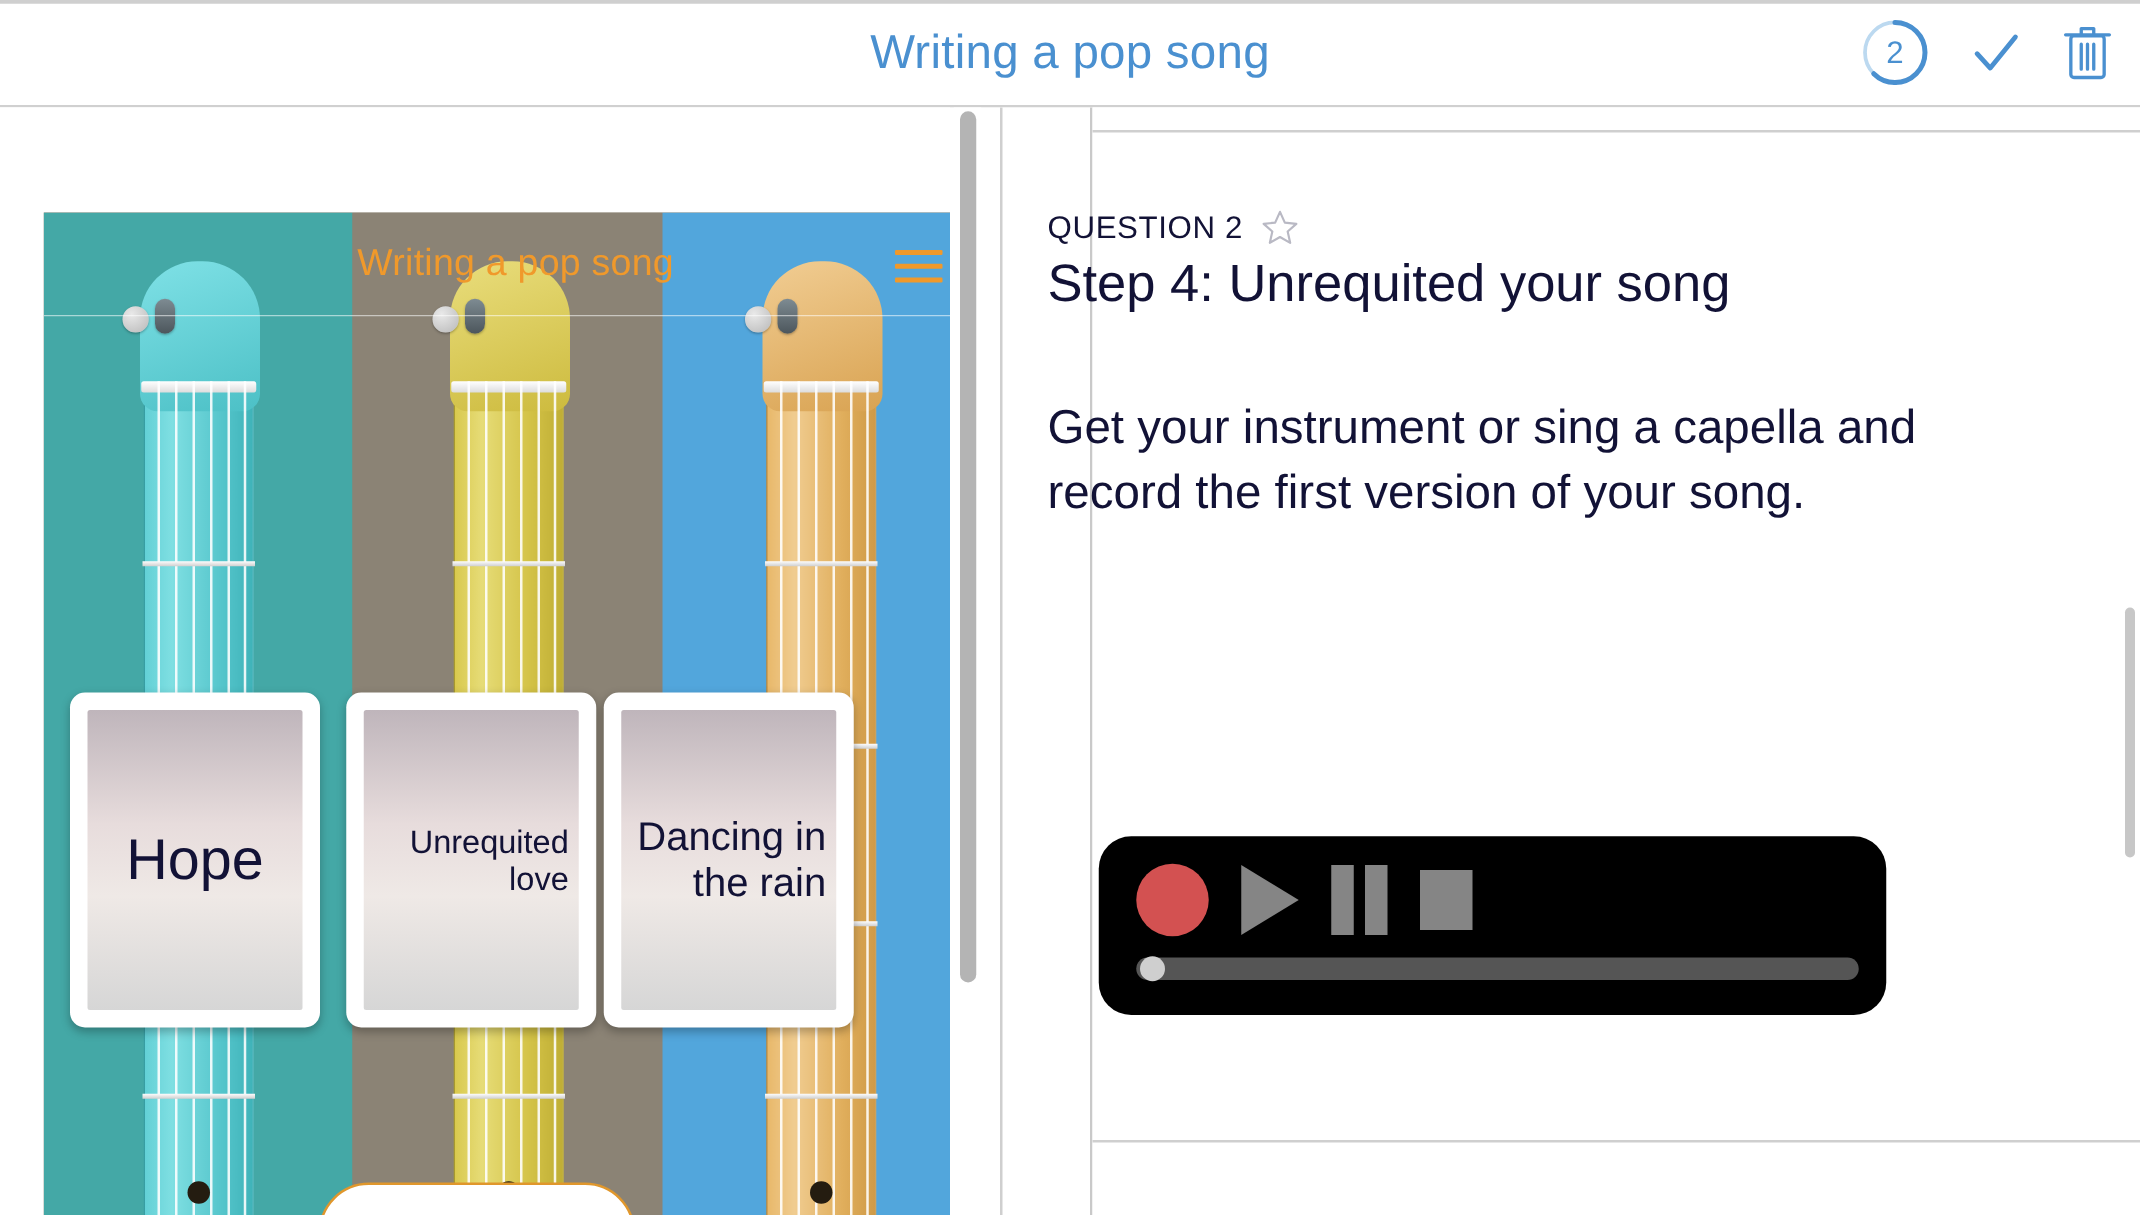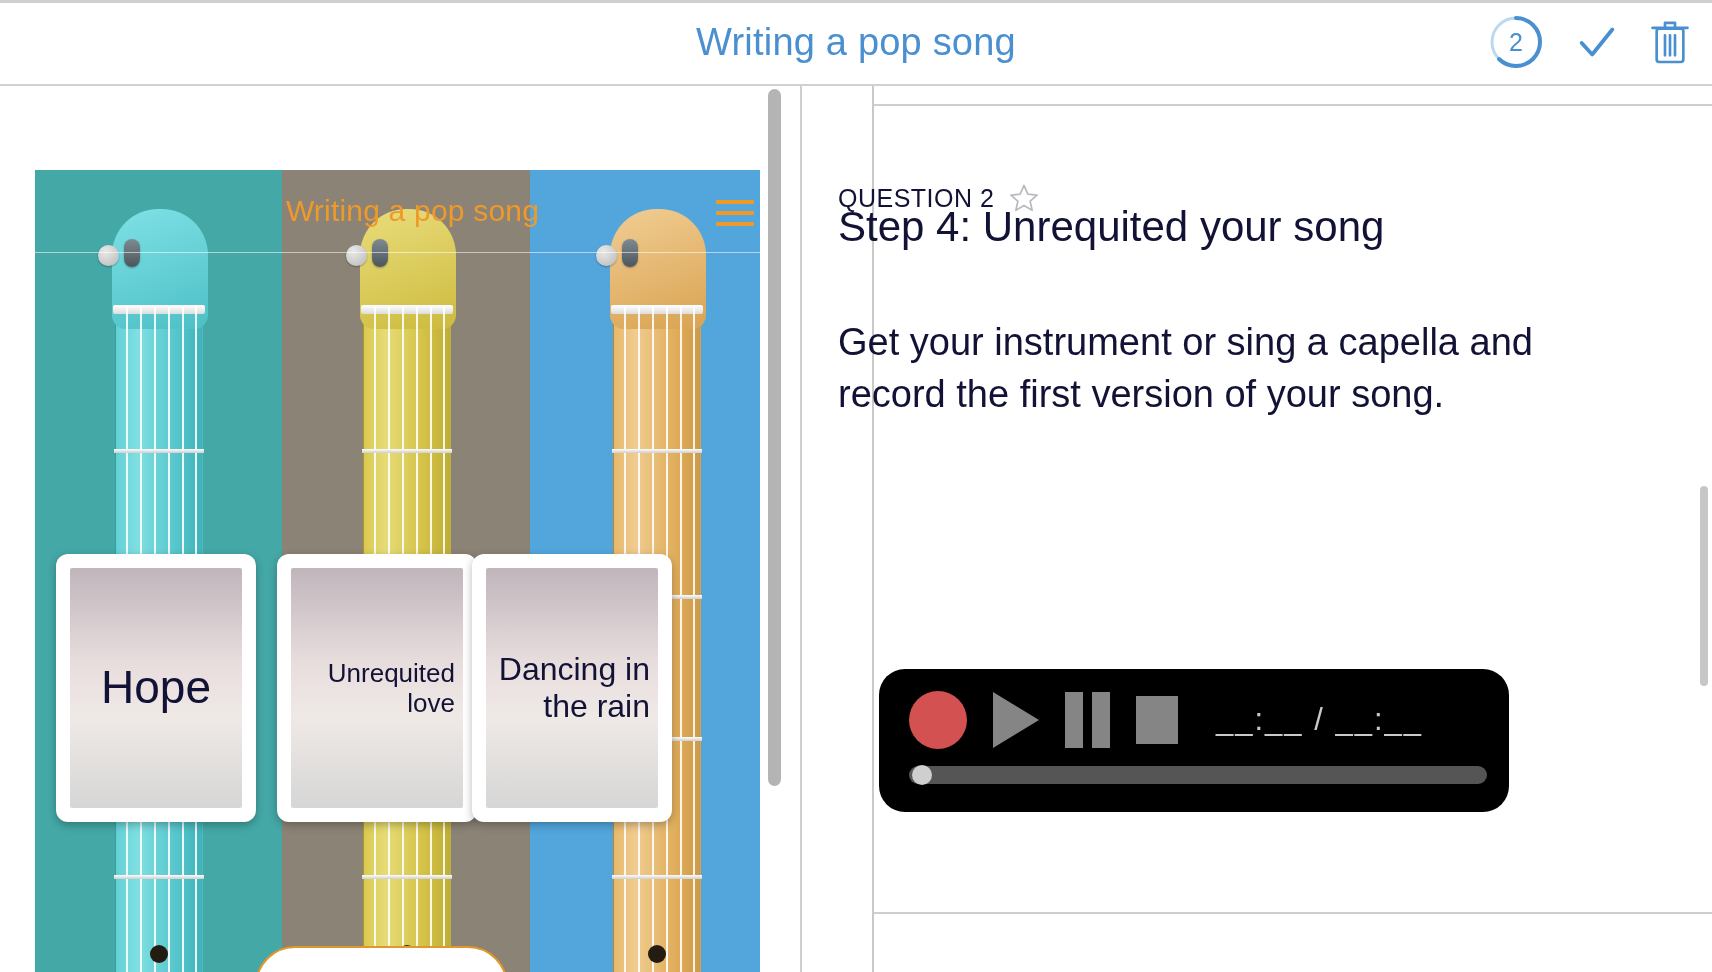--- a/index.html
+++ b/index.html
@@ -121,21 +121,21 @@
     background:linear-gradient(180deg,#bfb5bb 0%, #e7dcdc 38%, #efe9e6 62%, #d6d6d6 100%);
     display:flex; align-items:center; justify-content:center;
     padding:8px;
   }
   .card-text {
     color:#121236; text-align:right; line-height:1.17;
     font-weight:400;
   }
   .card.k1 { left:21px; }
   .card.k2 { left:242px; }
-  .card.k3 { left:437px; }
+  .card.k3 { left:448px; }
   .card.k1 .card-text { font-size:46px; }
   .card.k2 .card-text { font-size:26px; }
   .card.k3 .card-text { font-size:32px; }
 
   .spin-btn {
     position:absolute; left:220px; top:776px; width:253px; height:80px;
     background:#fff; border:2px solid #e0972c; border-radius:40px;
     color:#f0992b; font-size:30px;
     display:flex; align-items:center; justify-content:center;
     z-index:10; cursor:pointer;
@@ -150,21 +150,21 @@
     background:#b4b4b4; border-radius:7px;
   }
   .mid-divider { position:absolute; left:800px; top:0; width:2px; height:886px; background:#cfcfcf; }
   .mid-divider2 { position:absolute; left:872px; top:0; width:2px; height:886px; background:#c9c9c9; }
 
   
   .right-pane { position:absolute; left:874px; top:0; width:838px; height:886px; background:#fff; }
   .rp-rule-top { position:absolute; left:0; top:18px; width:838px; height:2px; background:#cfcfcf; }
   .rp-rule-bottom { position:absolute; left:0; top:826px; width:838px; height:2px; background:#cfcfcf; }
 
-  .q-label-row { position:absolute; left:-36px; top:96px; display:flex; align-items:center; gap:14px;text-align:center; }
+  .q-label-row { position:absolute; left:-36px; top:80px; display:flex; align-items:center; gap:14px;text-align:center; }
   .q-label { font-size:25px; color:#121236; letter-spacing:.5px; }
   .star-icon { width:32px; height:32px; display:block; }
 
   .q-title {
     position:absolute; left:-36px; top:116px; width:700px;
     font-size:42px; color:#121236; line-height:1.2;
   }
   .q-body {
     position:absolute; left:-36px; top:230px; width:700px;
     font-size:38px; color:#121236; line-height:1.38;
@@ -359,21 +359,20 @@
 
       <div class="player">
         <div class="player-controls">
           <div class="btn-record"></div>
           <div class="btn-play"></div>
           <div class="btn-pause">
               <i></i>
               <i></i>
             </div>
           <div class="btn-stop"></div>
-          <div class="time-display">__:__ / __:__</div>
         </div>
         <div class="seek">
           <div class="knob"></div>
         </div>
       </div>
 
       <div class="rp-rule-bottom"></div>
       <div class="right-scrollbar"></div>
     </div>
 

